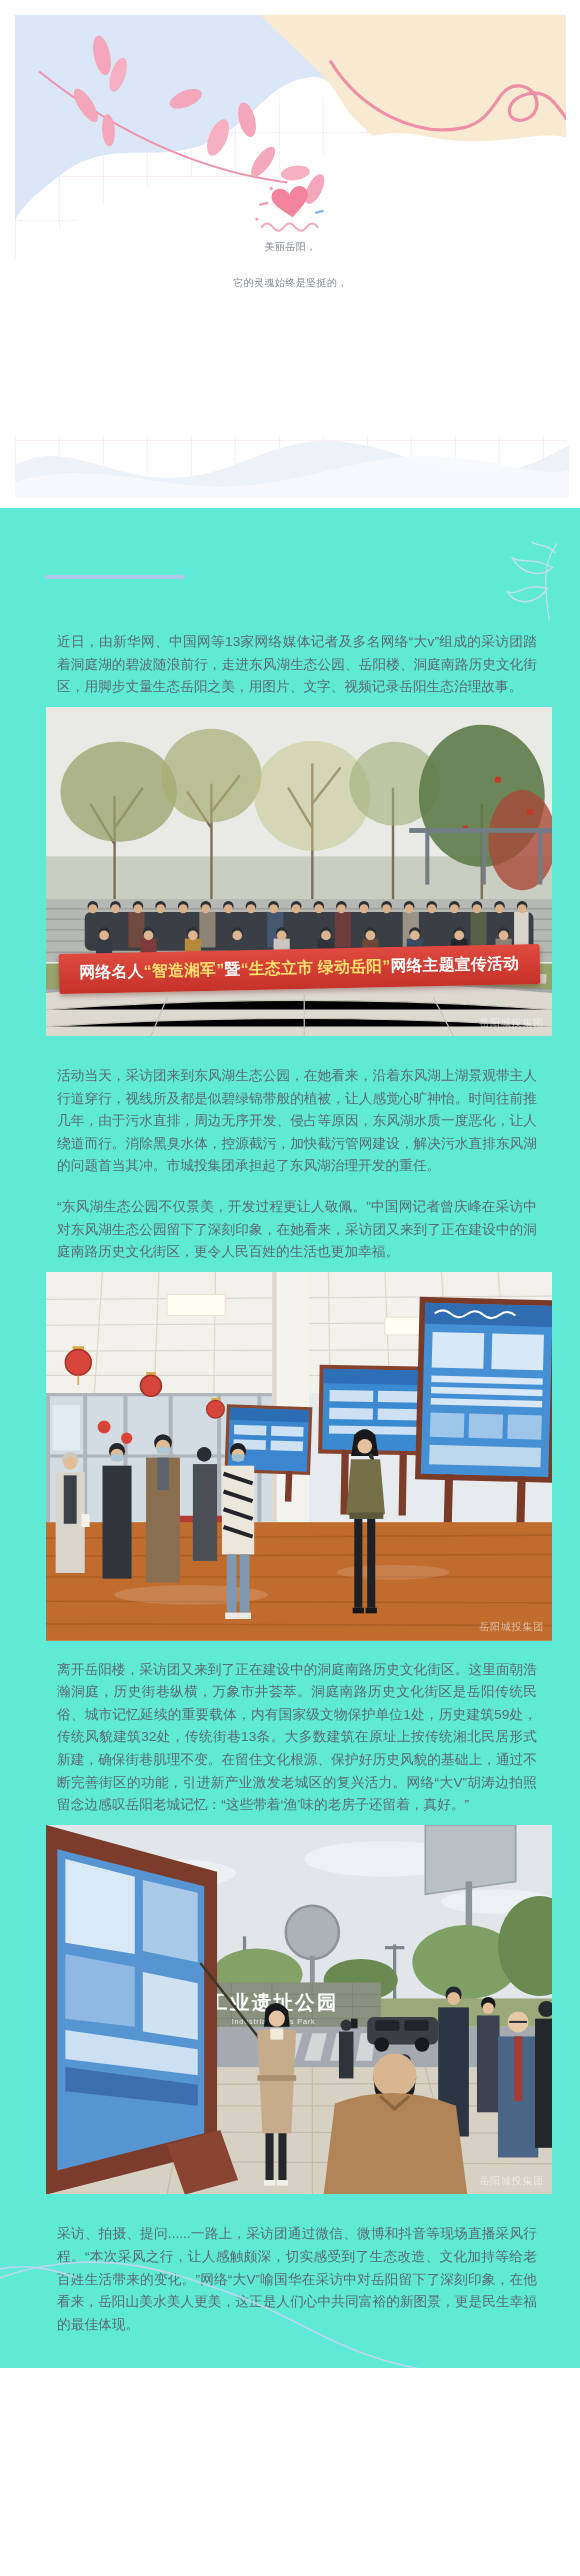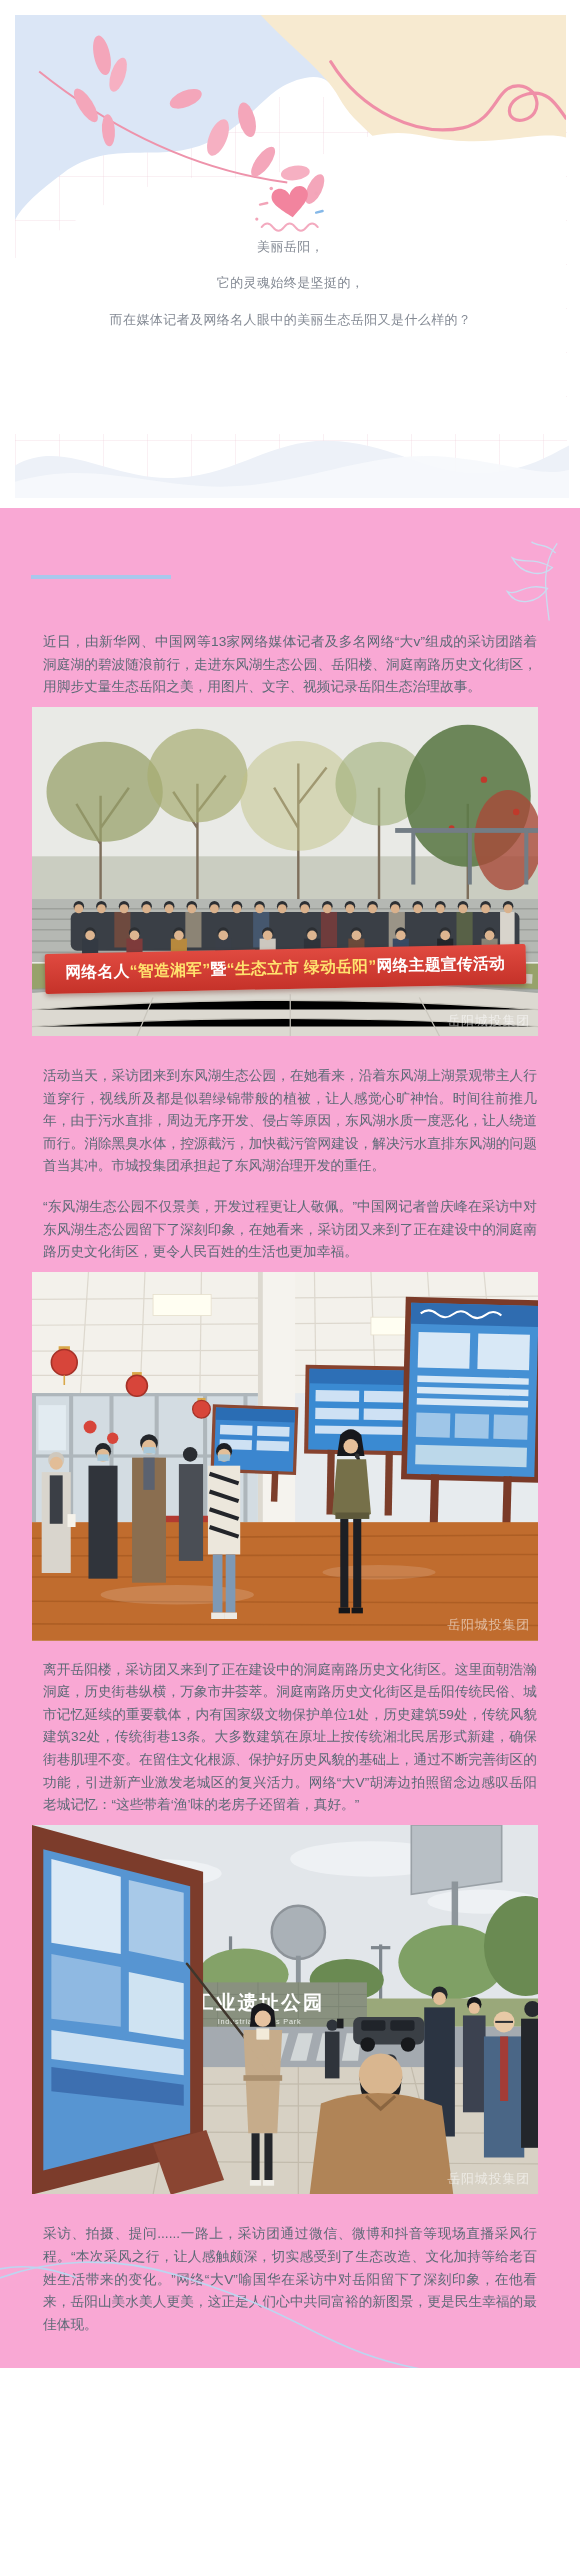--- a/index.html
+++ b/index.html
@@ -7,37 +7,37 @@
   .page{width:581px;height:2576px;margin:0 auto;background:#fff;overflow:hidden;position:relative;}
   
   .hero{position:relative;height:508px;background:#fff;overflow:hidden;}
   .hero-grid{position:absolute;left:14.5px;right:14.5px;top:97px;bottom:22.6px;
     background:
       repeating-linear-gradient(0deg, rgba(236,200,214,.28) 0 0.8px, transparent 0.8px 44px),
       repeating-linear-gradient(90deg, rgba(236,200,214,.28) 0 0.8px, transparent 0.8px 44px);}
   .hero-art{position:absolute;left:14.5px;top:14.5px;width:551px;height:419px;}
   .heart-wrap{position:absolute;left:252px;top:182px;width:77px;height:50px;}
   .poem{position:absolute;top:240px;left:0;right:0;text-align:center;}
-  .poem p{margin:0 0 22.6px 0;font-size:13px;line-height:13.7px;color:#848a94;letter-spacing:0.4px;}
+  .poem p{margin:0 0 22.6px 0;font-size:10px;line-height:13.7px;color:#848a94;letter-spacing:0.4px;}
   .hero-waves{position:absolute;left:14.5px;right:14.5px;bottom:9.7px;height:77px;}
   
-  .article{position:relative;background:#f9a8d4;display:flex;flex-direction:column;align-items:flex-start;}
+  .article{position:relative;background:#5eead4;display:flex;flex-direction:column;align-items:flex-start;padding-left:14px;}
   .accent-bar{margin:67px 0 0 31px;width:140px;height:4px;background:#a9c8ec;flex:none;}
   .leaf-deco{position:absolute;right:19.4px;top:32px;width:61px;height:84px;}
   .para{margin:29px 44px 0 43px;font-size:13.7px;line-height:22.6px;color:#5d6a77;text-align:justify;flex:none;}
   .para.first{margin-top:52px;}
   .para.tight{margin-top:18px;}
   .para.last{margin-bottom:32px;margin-top:29px;}
   figure{margin:8px 43px 0 32px;padding:0;width:506px;position:relative;overflow:hidden;flex:none;background:#ddd;}
   figure svg.scene{display:block;width:506px;}
   .banner{position:absolute;left:2.5%;right:2.5%;top:73.5%;background:linear-gradient(180deg,#e04a40,#c53229);
     transform:rotate(-1.2deg);text-align:center;padding:9px 0 9.7px 0;white-space:nowrap;
     font-weight:bold;font-size:15.7px;color:#fff;letter-spacing:0.4px;box-shadow:0 2.4px 4.8px rgba(90,20,15,.35);border-radius:2.4px;}
   .banner .by{color:#ffe26e;}
-  .watermark{position:absolute;right:8px;bottom:6.5px;color:rgba(255,255,255,.55);font-size:13px;letter-spacing:0.8px;}
+  .watermark{position:absolute;right:8px;bottom:6.5px;color:rgba(255,255,255,.55);font-size:10px;letter-spacing:0.8px;}
   .curve-deco{position:absolute;left:0;bottom:0;width:581px;height:137px;pointer-events:none;}
   .footer-space{background:#fff;height:22.6px;}
 </style>
 </head>
 <body>
 
 <div class="page">
 
   <header class="hero">
     <div class="hero-grid"></div>
@@ -77,21 +77,20 @@
         <circle cx="80" cy="14" r="2.2" fill="#f2a4b8"></circle>
         <line x1="80" y1="38" x2="88" y2="36" stroke="#85b8e8" stroke-width="3" stroke-linecap="round"></line>
         <circle cx="6" cy="46" r="2" fill="#f2a4b8"></circle>
         <path d="M12,56 q7,-9 14,0 q7,9 14,0 q7,-9 14,0 q7,9 14,0 q7,-9 14,0" fill="none" stroke="#f3aabf" stroke-width="2.5" stroke-linecap="round"></path>
       </svg>
     </div>
 
     <div class="poem">
       <p>美丽岳阳，</p>
       <p>它的灵魂始终是坚挺的，</p>
-      <p>而在媒体记者及网络名人眼中的美丽生态岳阳又是什么样的？</p>
     </div>
 
     <svg class="hero-waves" viewBox="0 0 684 95" preserveAspectRatio="none">
       <path d="M0,55 C60,20 120,75 200,70 C280,65 320,18 400,25 C480,32 520,75 600,62 C640,56 664,40 684,30 V95 H0 Z" fill="#edf1f8"></path>
       <path d="M0,75 C100,45 180,88 280,80 C380,72 440,35 540,45 C610,52 650,70 684,60 V95 H0 Z" fill="#f6f8fc" opacity="0.9"></path>
     </svg>
   </header>
 
   <main class="article">
 

